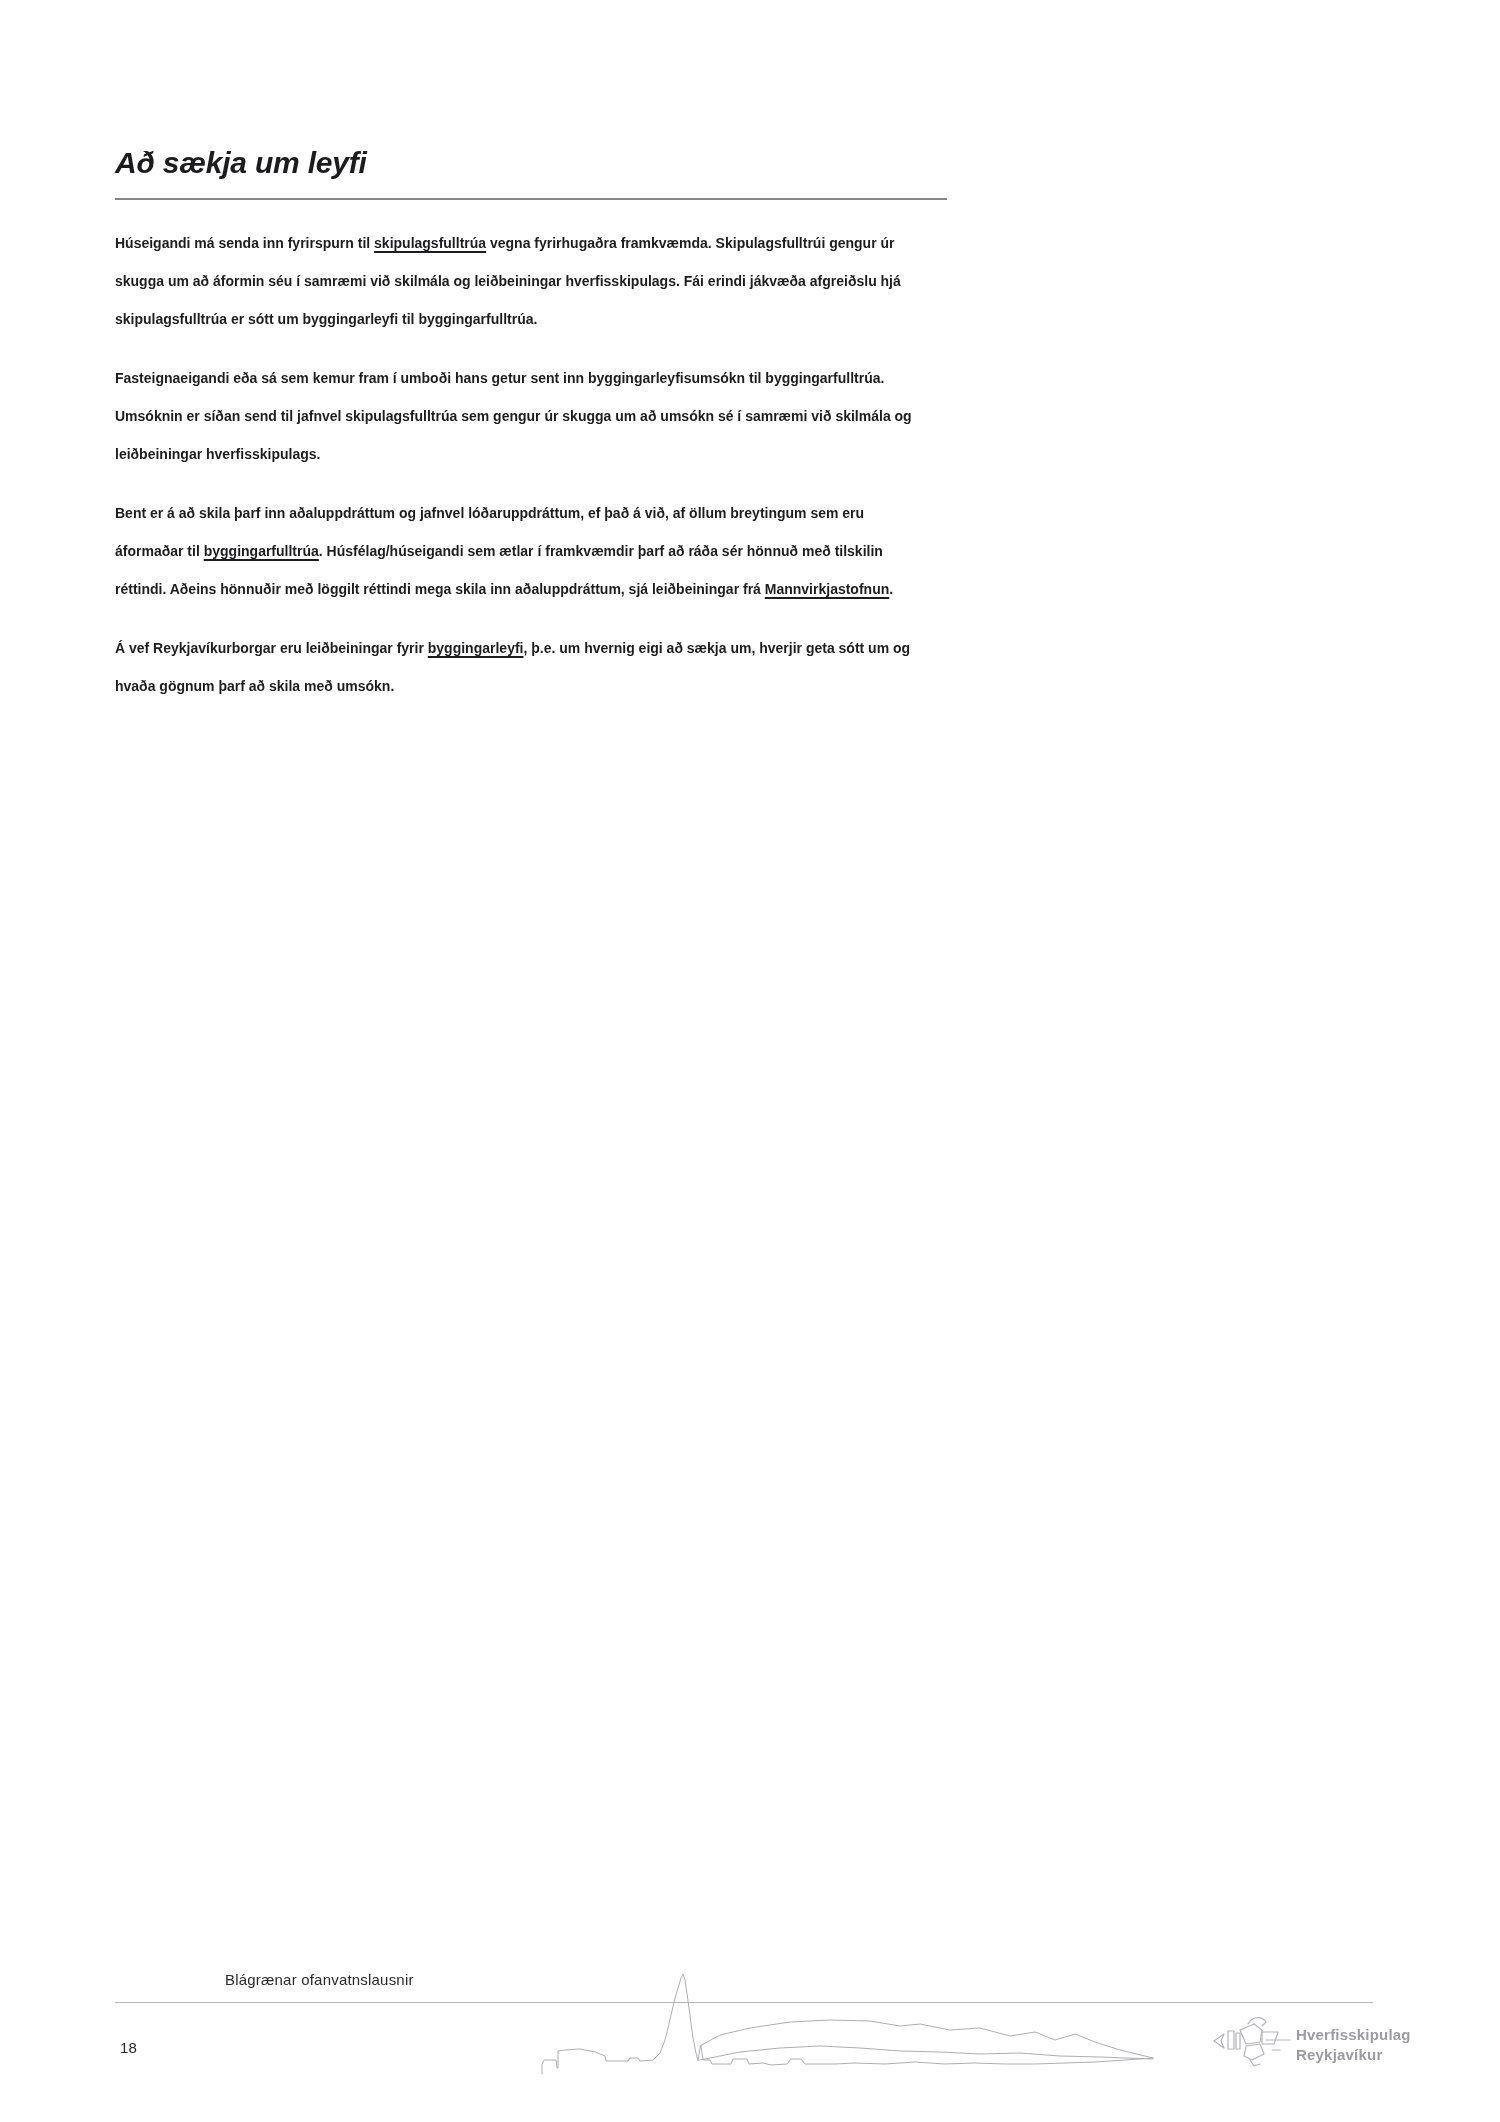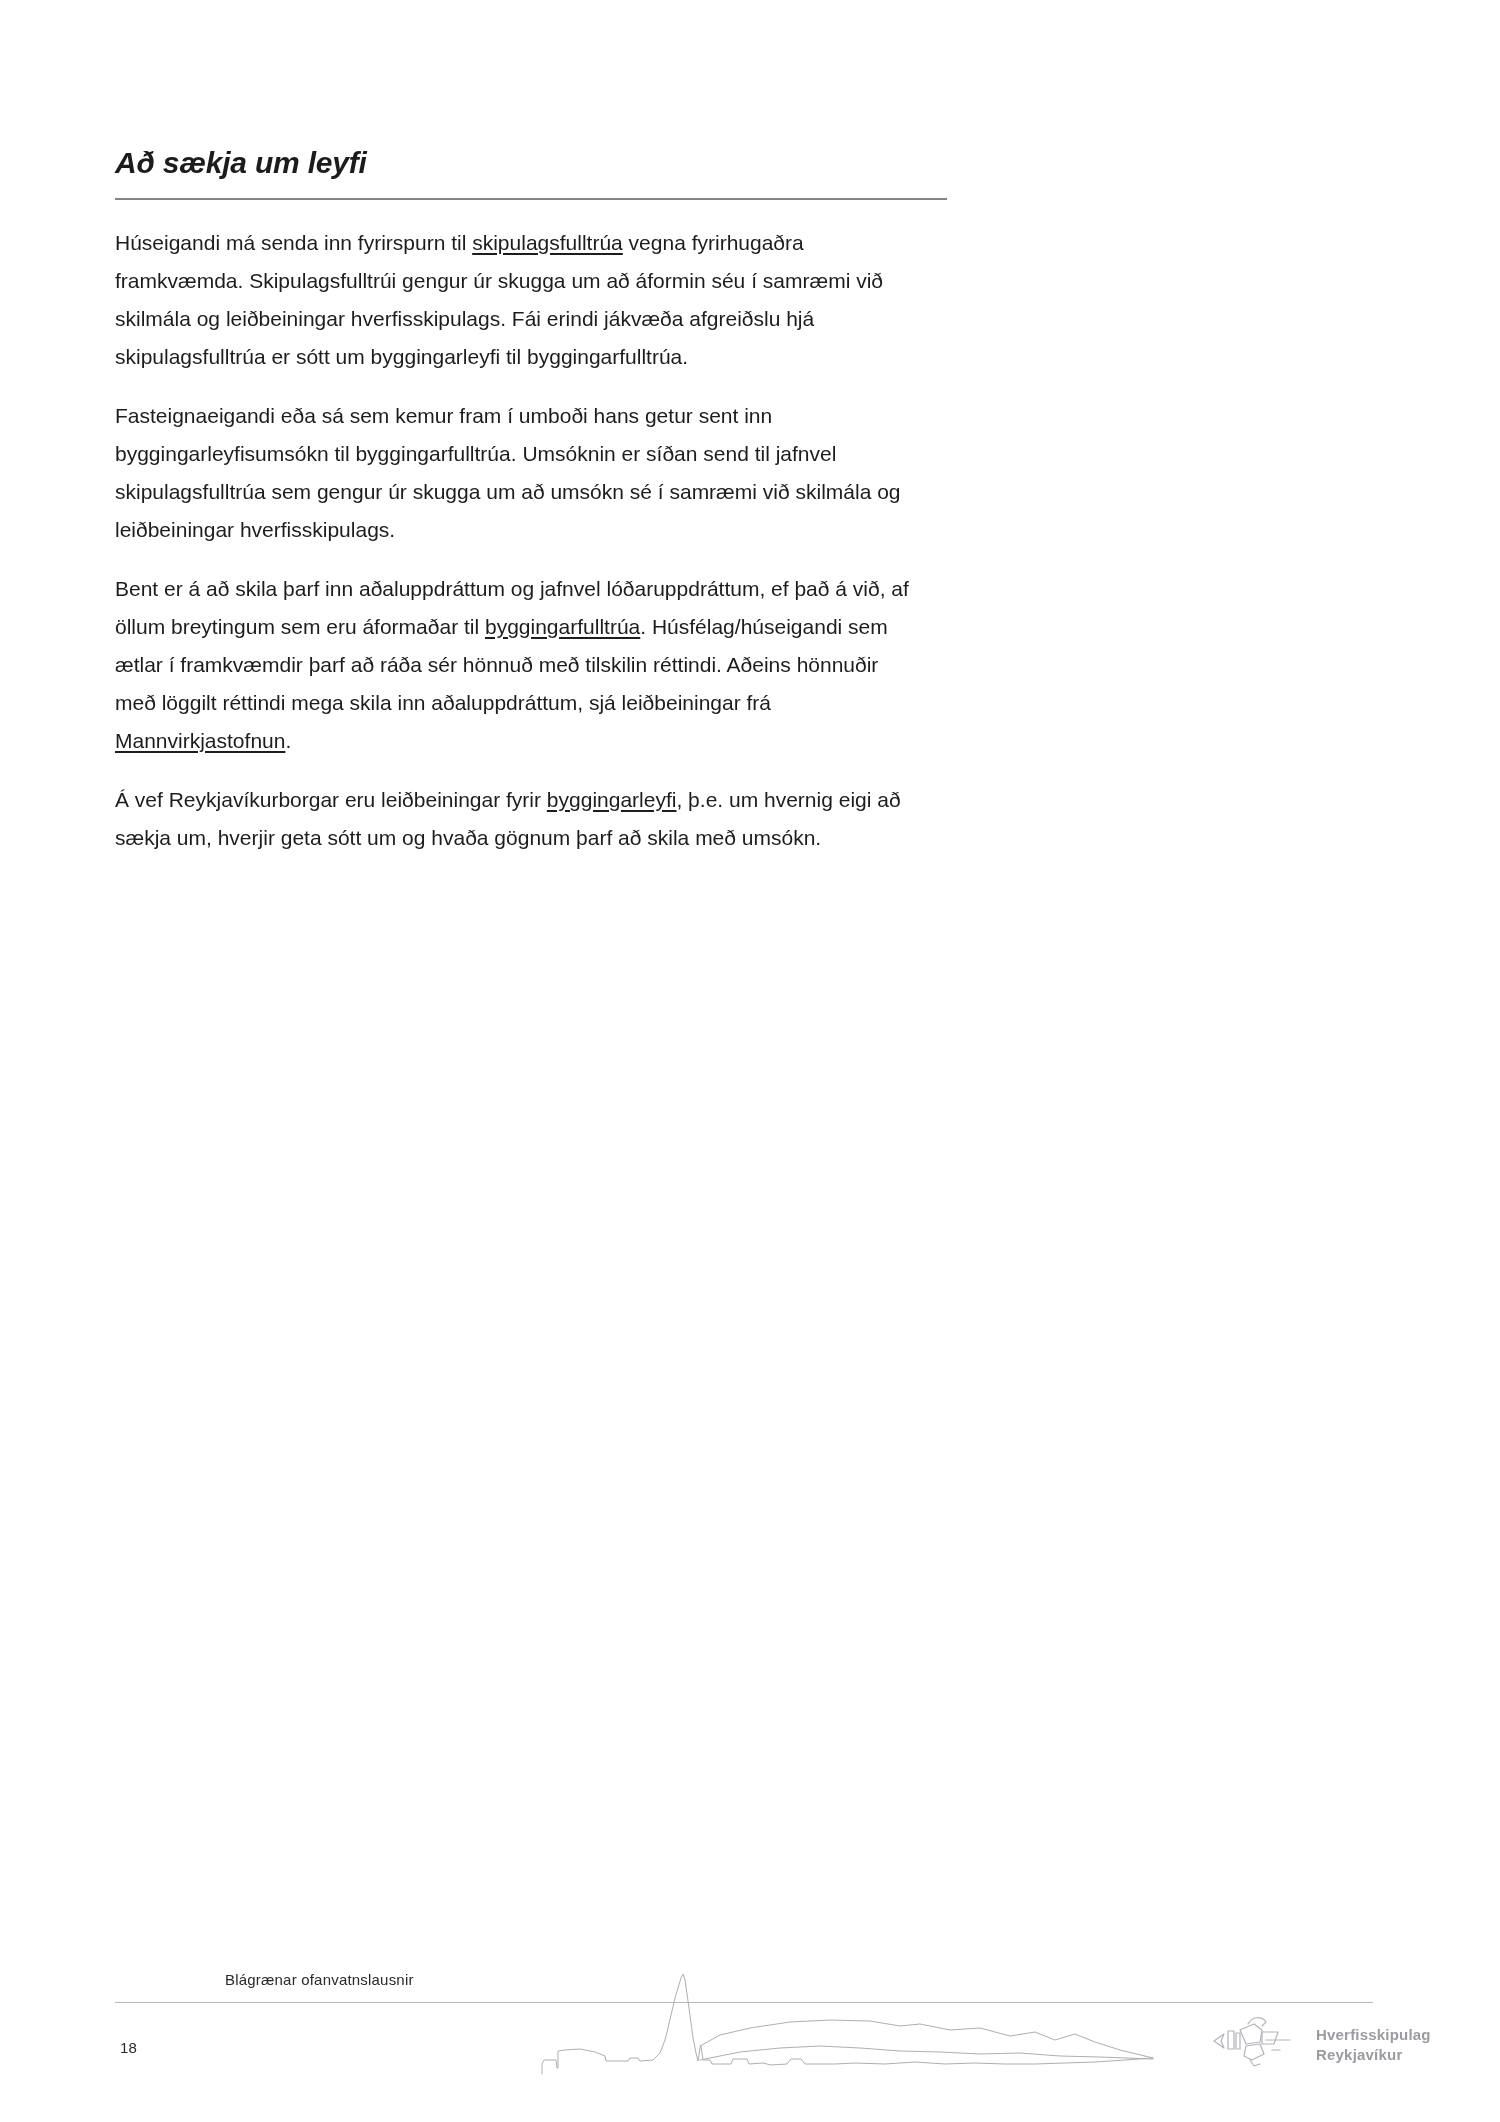--- a/index.html
+++ b/index.html
@@ -36,23 +36,24 @@
     border-top: 2px solid #858585;
     width: 832px;
     height: 0;
   }
   .paragraphs {
     margin-top: 24px;
     width: 800px;
   }
   .para {
     margin: 0 0 21px 0;
-    font-size: 21px;
+    font-size: 14px;
     line-height: 38px;
     color: #1d1d1f;
+    font-weight: bold;
   }
   .doc-link {
     color: inherit;
     text-decoration: underline;
     text-underline-offset: 3px;
     text-decoration-thickness: 1.5px;
     cursor: pointer;
   }
 
   
@@ -88,21 +89,20 @@
     letter-spacing: 0.2px;
     color: #2a2a2c;
     margin-left: 29px;
   }
   .logo {
     position: absolute;
     left: 1210px;
     top: 2014px;
     display: flex;
     align-items: center;
-    gap: 20px;
   }
   .logo-mark { width: 82px; height: 58px; }
   .logo-mark path, .logo-mark polygon { fill: none; stroke: #b3b3b9; stroke-width: 1.2; stroke-linejoin: round; stroke-linecap: round; }
   .logo-text {
     margin-left: 4px;
     margin-top: 4px;
     font-size: 15px;
     line-height: 20px;
     font-weight: 600;
     letter-spacing: 0.2px;

